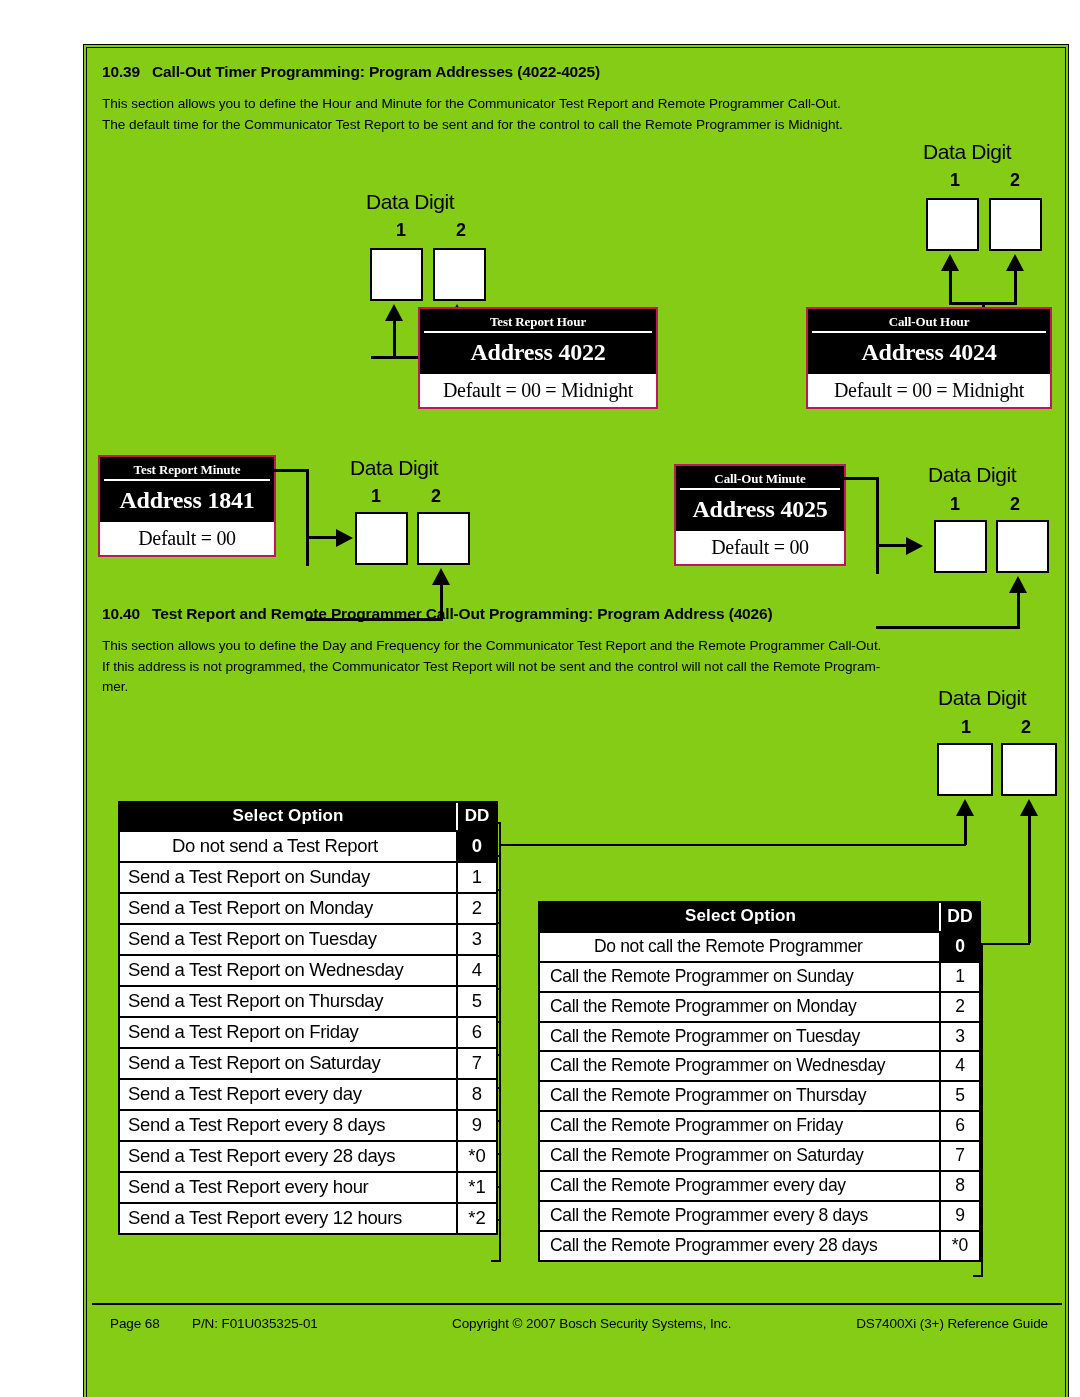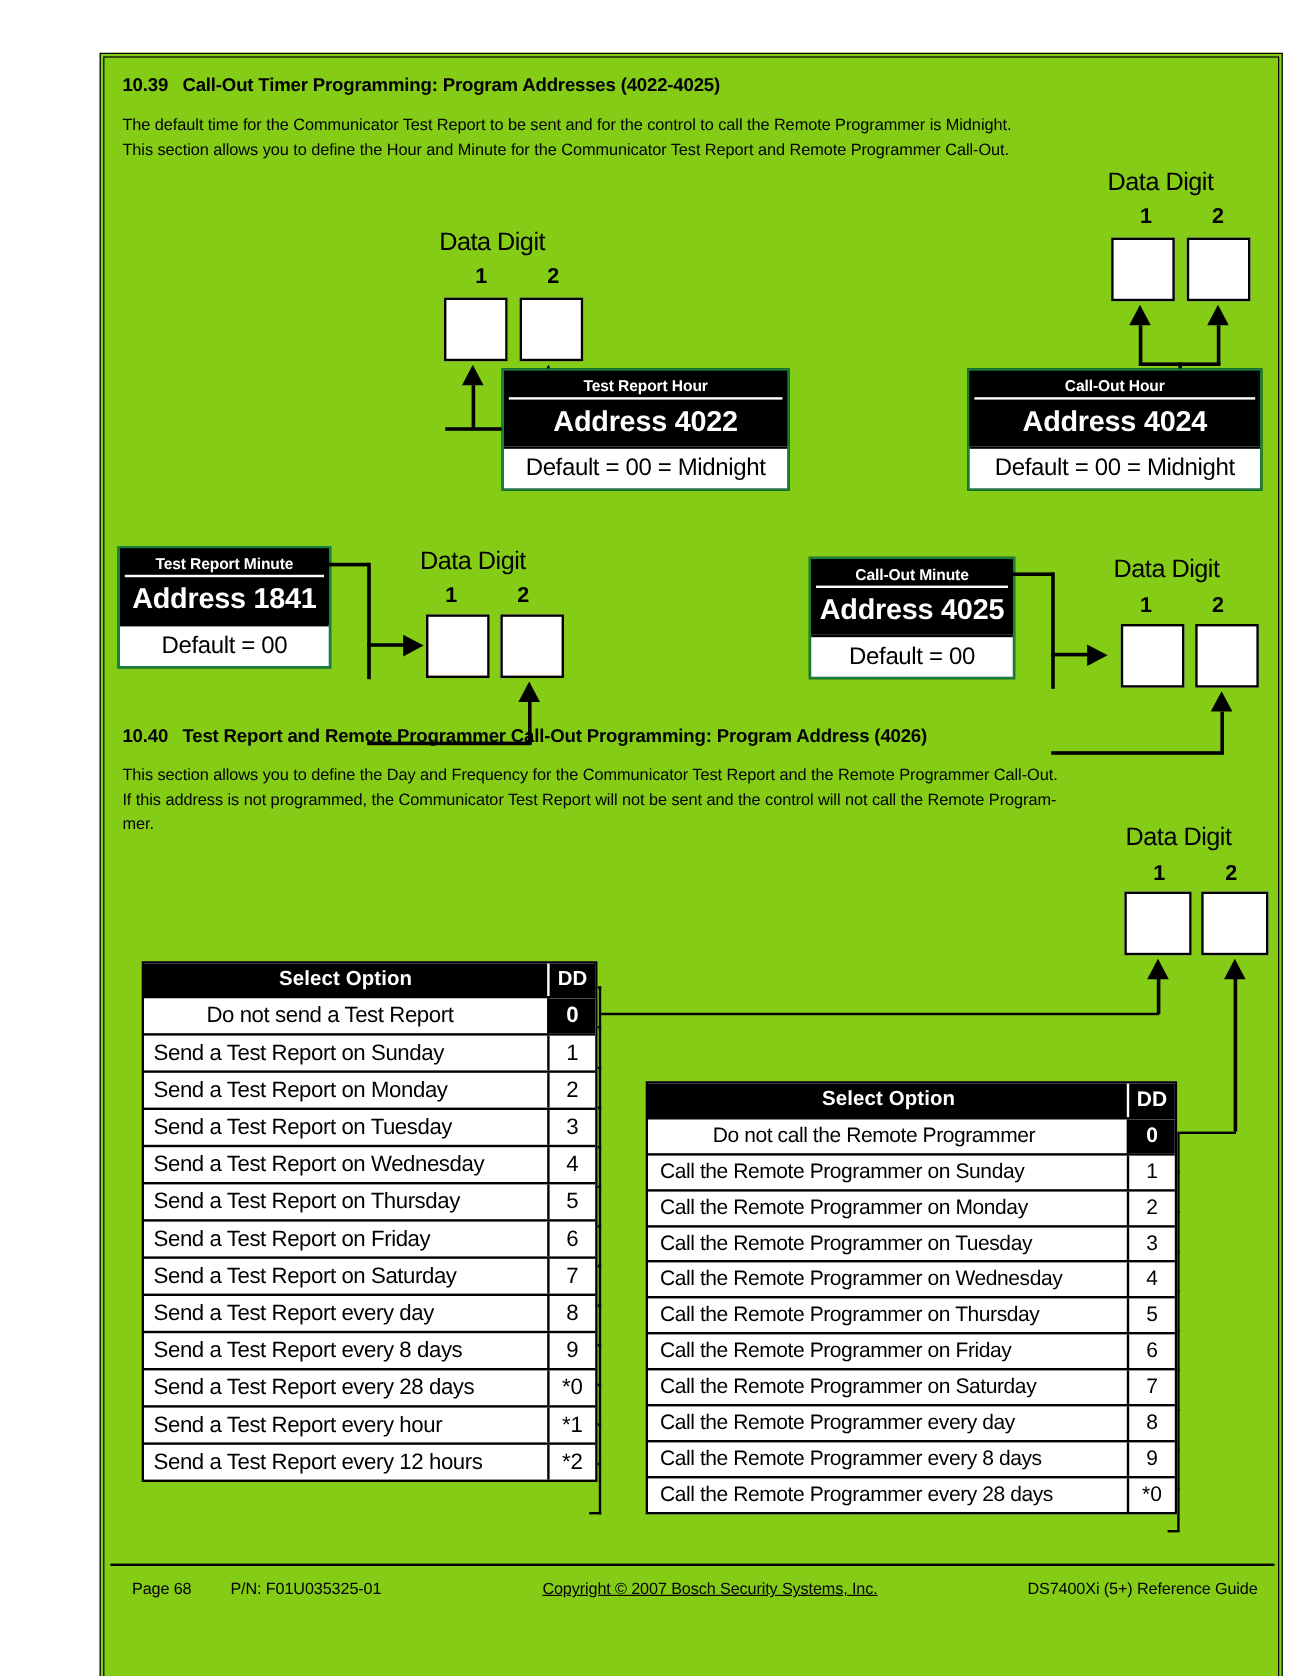--- a/index.html
+++ b/index.html
@@ -54,23 +54,24 @@
   .body-text {
     position: absolute;
     font-size: 13.6px;
     line-height: 20.5px;
     letter-spacing: -0.05px;
   }
 
   
   .addr-box {
     position: absolute;
-    border: 2px solid #15803d;
+    border: 2px solid #be185d;
     box-sizing: border-box;
     background: #000;
+    font-family: Liberation Serif, serif;
   }
   .addr-title {
     background: #000;
     color: #fff;
     font-size: 13px;
     font-weight: bold;
     text-align: center;
     letter-spacing: -0.1px;
     line-height: 1;
     padding: 6px 0 5px 0;
@@ -225,35 +226,35 @@
     right: 4px;
     bottom: 4px;
     height: 38px;
     border-top: 2px solid #000;
     font-size: 13.5px;
     letter-spacing: -0.1px;
   }
   #footer .fi { position: absolute; top: 11px; white-space: nowrap; }
   #f-page { left: 18px; }
   #f-pn { left: 100px; }
-  #f-copy { left: 360px; text-decoration: underline; }
+  #f-copy { left: 360px; }
   #f-guide { right: 14px; }
 </style>
 </head>
 <body>
 
 <div id="page-frame">
 <div id="page-inner">
 
   <div class="sec-head" style="left:14px; top:14px;">
     <span class="num">10.39</span><span>Call-Out Timer Programming: Program Addresses (4022-4025)</span>
   </div>
   <div class="body-text" style="left:14px; top:45px; width:950px;">
+    <div>This section allows you to define the Hour and Minute for the Communicator Test Report and Remote Programmer Call-Out.</div>
     <div>The default time for the Communicator Test Report to be sent and for the control to call the Remote Programmer is Midnight.</div>
-    <div>This section allows you to define the Hour and Minute for the Communicator Test Report and Remote Programmer Call-Out.</div>
   </div>
 
   <div class="dd-group">
     <div class="dd-caption" style="left:278px; top:142px;">Data Digit</div>
     <div class="dd-index" style="left:308px; top:172px;">1</div>
     <div class="dd-index" style="left:368px; top:172px;">2</div>
     <div class="dd-cell" style="left:282px; top:199px; width:53px; height:53px;"></div>
     <div class="dd-cell" style="left:345px; top:199px; width:53px; height:53px;"></div>
   </div>
 
@@ -492,17 +493,17 @@
     </div>
   </div>
 
   <div class="footnote" style="left:30px; top:1228px; width:380px;">
   </div>
 
   <div id="footer">
     <span class="fi" id="f-page">Page 68</span>
     <span class="fi" id="f-pn">P/N: F01U035325-01</span>
     <span class="fi" id="f-copy">Copyright © 2007 Bosch Security Systems, Inc.</span>
-    <span class="fi" id="f-guide">DS7400Xi (5+) Reference Guide</span>
+    <span class="fi" id="f-guide">DS7400Xi (3+) Reference Guide</span>
   </div>
 
 </div>
 </div>
 
 </body></html>

